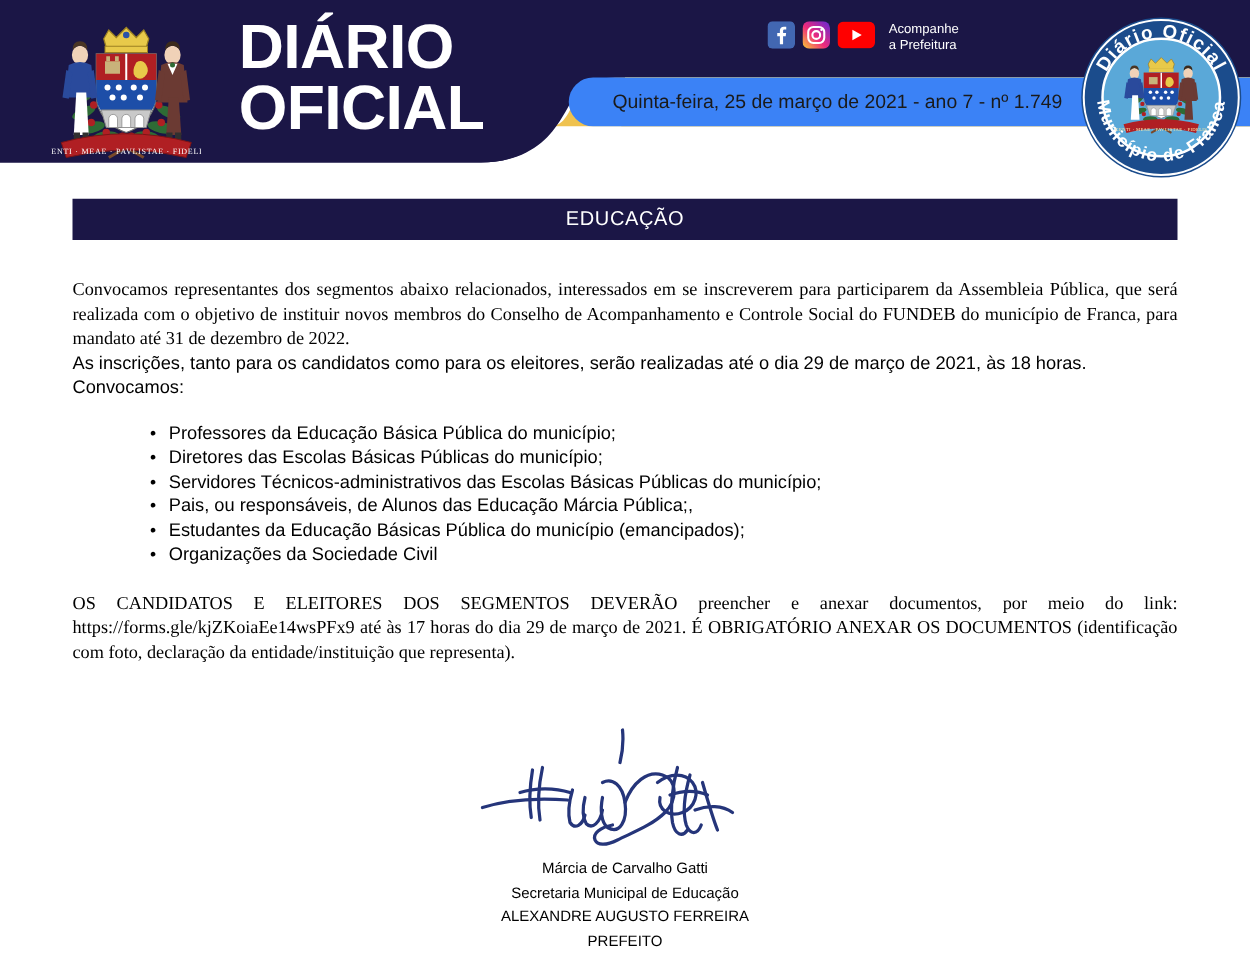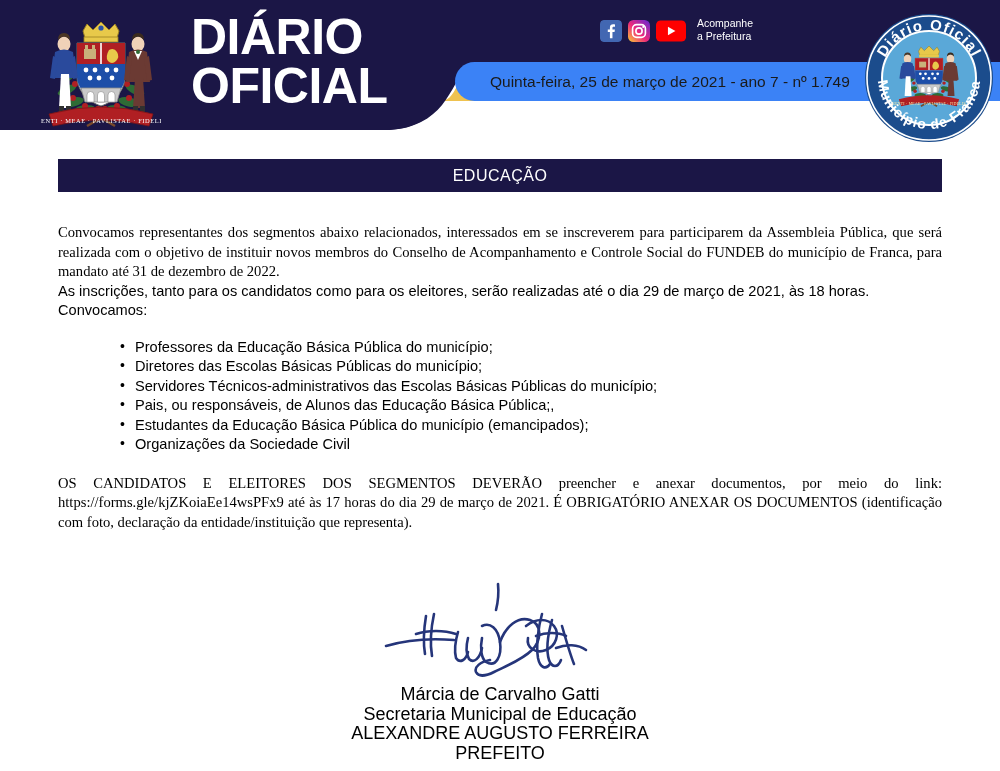--- a/index.html
+++ b/index.html
@@ -45,23 +45,23 @@
     font-weight: bold;
     line-height: 0.98;
     letter-spacing: -0.5px;
     font-family: "Liberation Sans", sans-serif;
     margin-left: 20px;
   }
   .masthead-title .l2 { display: block; }
 
   .social-row {
     position: absolute;
-    left: 600px; top: 17px;
+    left: 614px; top: 17px;
     display: flex;
-    align-items: flex-end;
+    align-items: flex-start;
     gap: 6px;
   }
   .sicon {
     width: 22px; height: 22px;
     border-radius: 4px;
     display: block;
   }
   .social-text {
     margin-left: 5px;
     color: #ffffff;
@@ -170,21 +170,21 @@
     text-align: center;
   }
   .signature-img {
     width: 340px;
     height: 105px;
     margin: 0 auto;
     display: block;
   }
   .sign-lines {
     margin-top: 0px;
-    font-size: 18px;
+    font-size: 12px;
     line-height: 19.5px;
   }
   .sign-lines div { display: block; }
 </style>
 </head>
 <body>
 
 <div class="masthead">
 
   <div class="masthead-bg">
@@ -433,22 +433,22 @@
 
   <div class="doc-body">
     <p class="para-just">Convocamos representantes dos segmentos abaixo relacionados, interessados em se inscreverem para participarem da Assembleia Pública, que será realizada com o objetivo de instituir novos membros do Conselho de Acompanhamento e Controle Social do FUNDEB do município de Franca, para mandato até 31 de dezembro de 2022.</p>
     <p class="para-left">As inscrições, tanto para os candidatos como para os eleitores, serão realizadas até o dia 29 de março de 2021, às 18 horas.</p>
     <p class="para-left">Convocamos:</p>
 
     <ul class="segments">
       <li>Professores da Educação Básica Pública do município;</li>
       <li>Diretores das Escolas Básicas Públicas do município;</li>
       <li>Servidores Técnicos-administrativos das Escolas Básicas Públicas do município;</li>
-      <li>Pais, ou responsáveis, de Alunos das Educação Básica Pública;,</li>
-      <li>Estudantes da Educação Básica Pública do município (emancipados);</li>
+      <li>Pais, ou responsáveis, de Alunos das Educação Márcia Pública;,</li>
+      <li>Estudantes da Educação Básicas Pública do município (emancipados);</li>
       <li>Organizações da Sociedade Civil</li>
     </ul>
 
     <p class="para-just link-para"> OS CANDIDATOS E ELEITORES DOS SEGMENTOS DEVERÃO preencher e anexar documentos, por meio do link: https://forms.gle/kjZKoiaEe14wsPFx9  até às 17 horas do dia 29 de março de 2021. É OBRIGATÓRIO ANEXAR OS DOCUMENTOS (identificação com foto, declaração da entidade/instituição que representa).</p>
   </div>
 </div>
 
 <div class="sign-block">
   <div class="signature-img">
     <svg width="340" height="105" viewBox="0 0 340 105" xmlns="http://www.w3.org/2000/svg">

